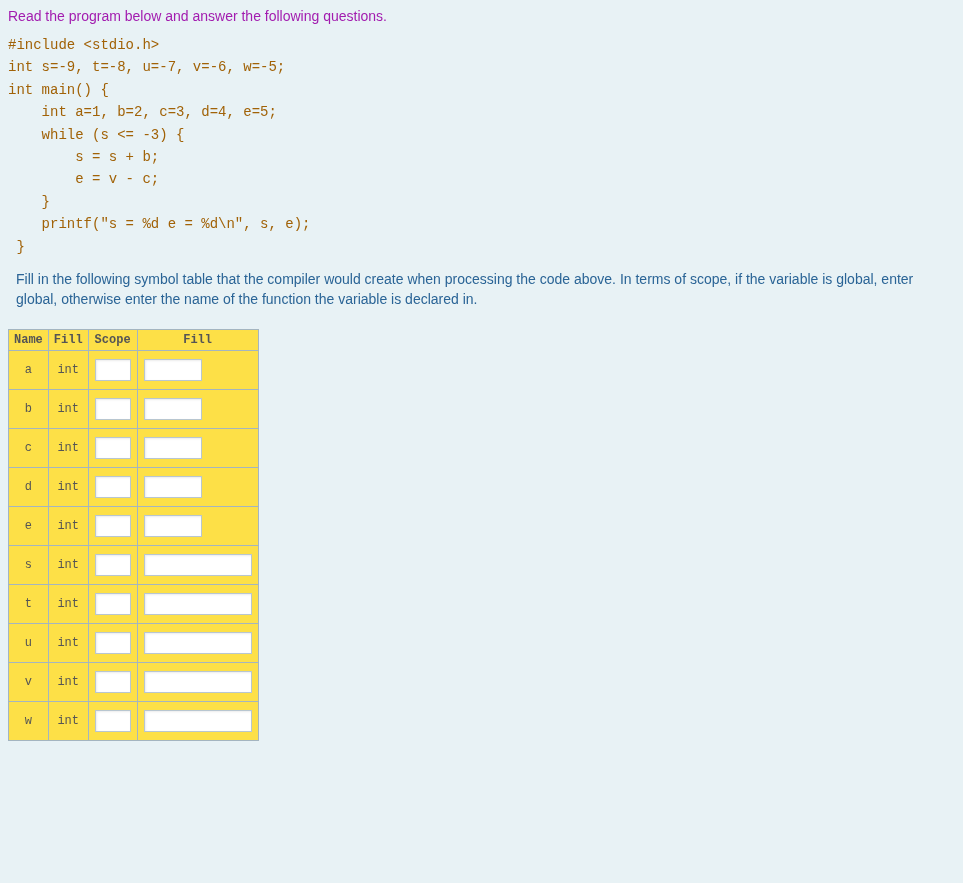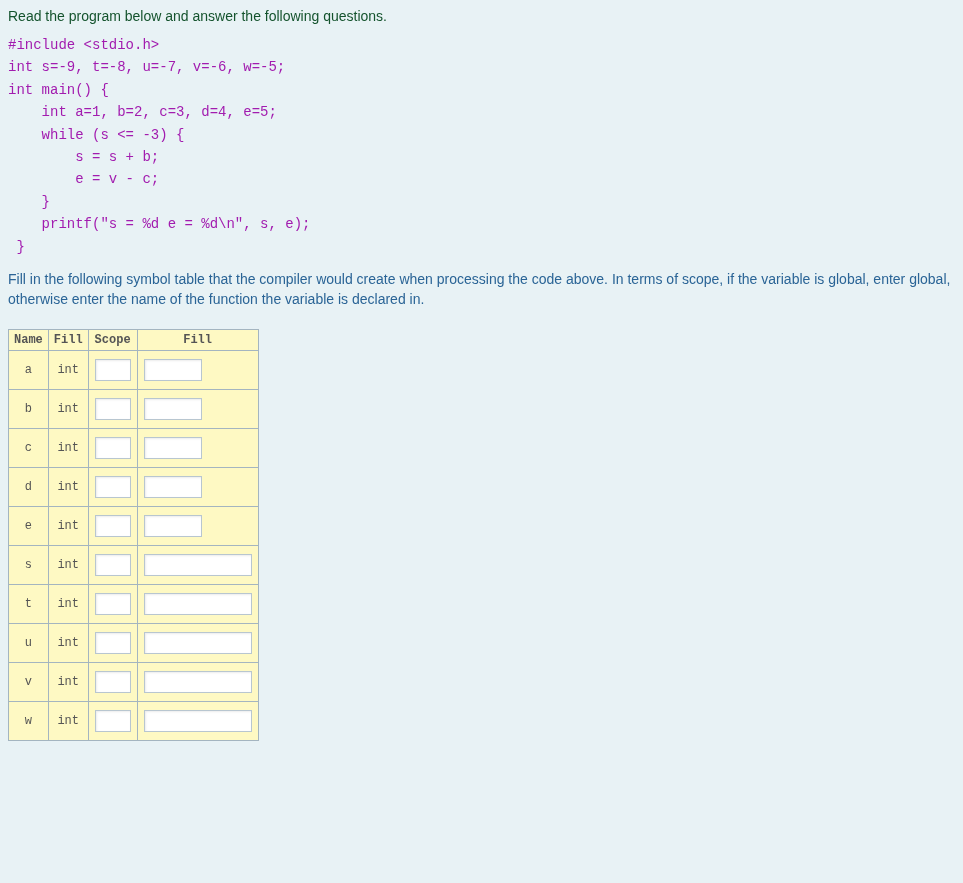--- a/index.html
+++ b/index.html
@@ -5,39 +5,40 @@
   * { box-sizing: border-box; margin: 0; padding: 0; }
   body {
     background: #e8f2f5;
     font-family: Arial, sans-serif;
     font-size: 14px;
     color: #2a6496;
     padding: 8px;
     width: 963px;
   }
   .question-text {
-    color: #14532d;
+    color: #a21caf;
     margin-bottom: 10px;
   }
   .code-block {
     font-family: 'Courier New', monospace;
     font-size: 14px;
-    color: #a21caf;
+    color: #a16207;
     line-height: 1.6;
     margin-bottom: 12px;
     white-space: pre;
   }
   .instructions {
     color: #2a6496;
     margin-bottom: 20px;
     line-height: 1.4;
+    margin-left: 8px;
   }
   table {
     border-collapse: collapse;
-    background: #fef9c3;
+    background: #fde047;
   }
   th, td {
     border: 1px solid #a4b5c0;
     padding: 4px 6px;
     font-family: 'Courier New', monospace;
     font-size: 12px;
     color: #555;
     vertical-align: middle;
   }
   th {

